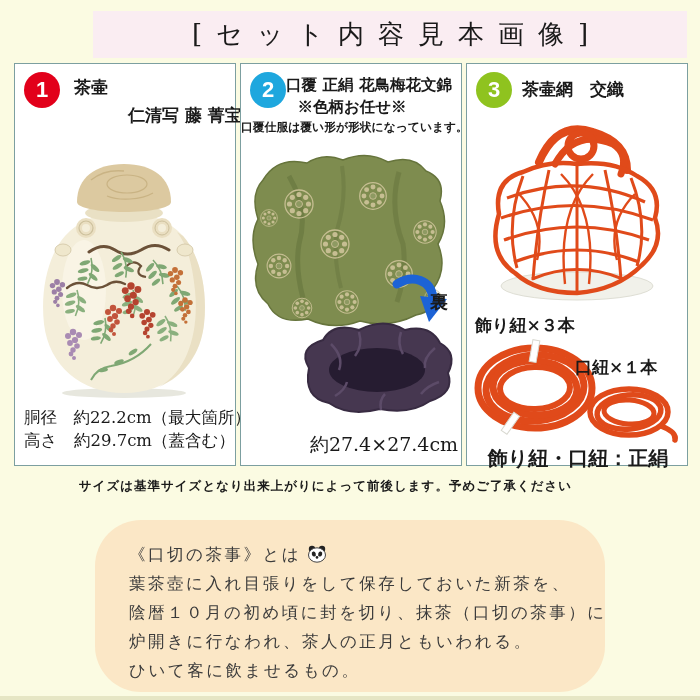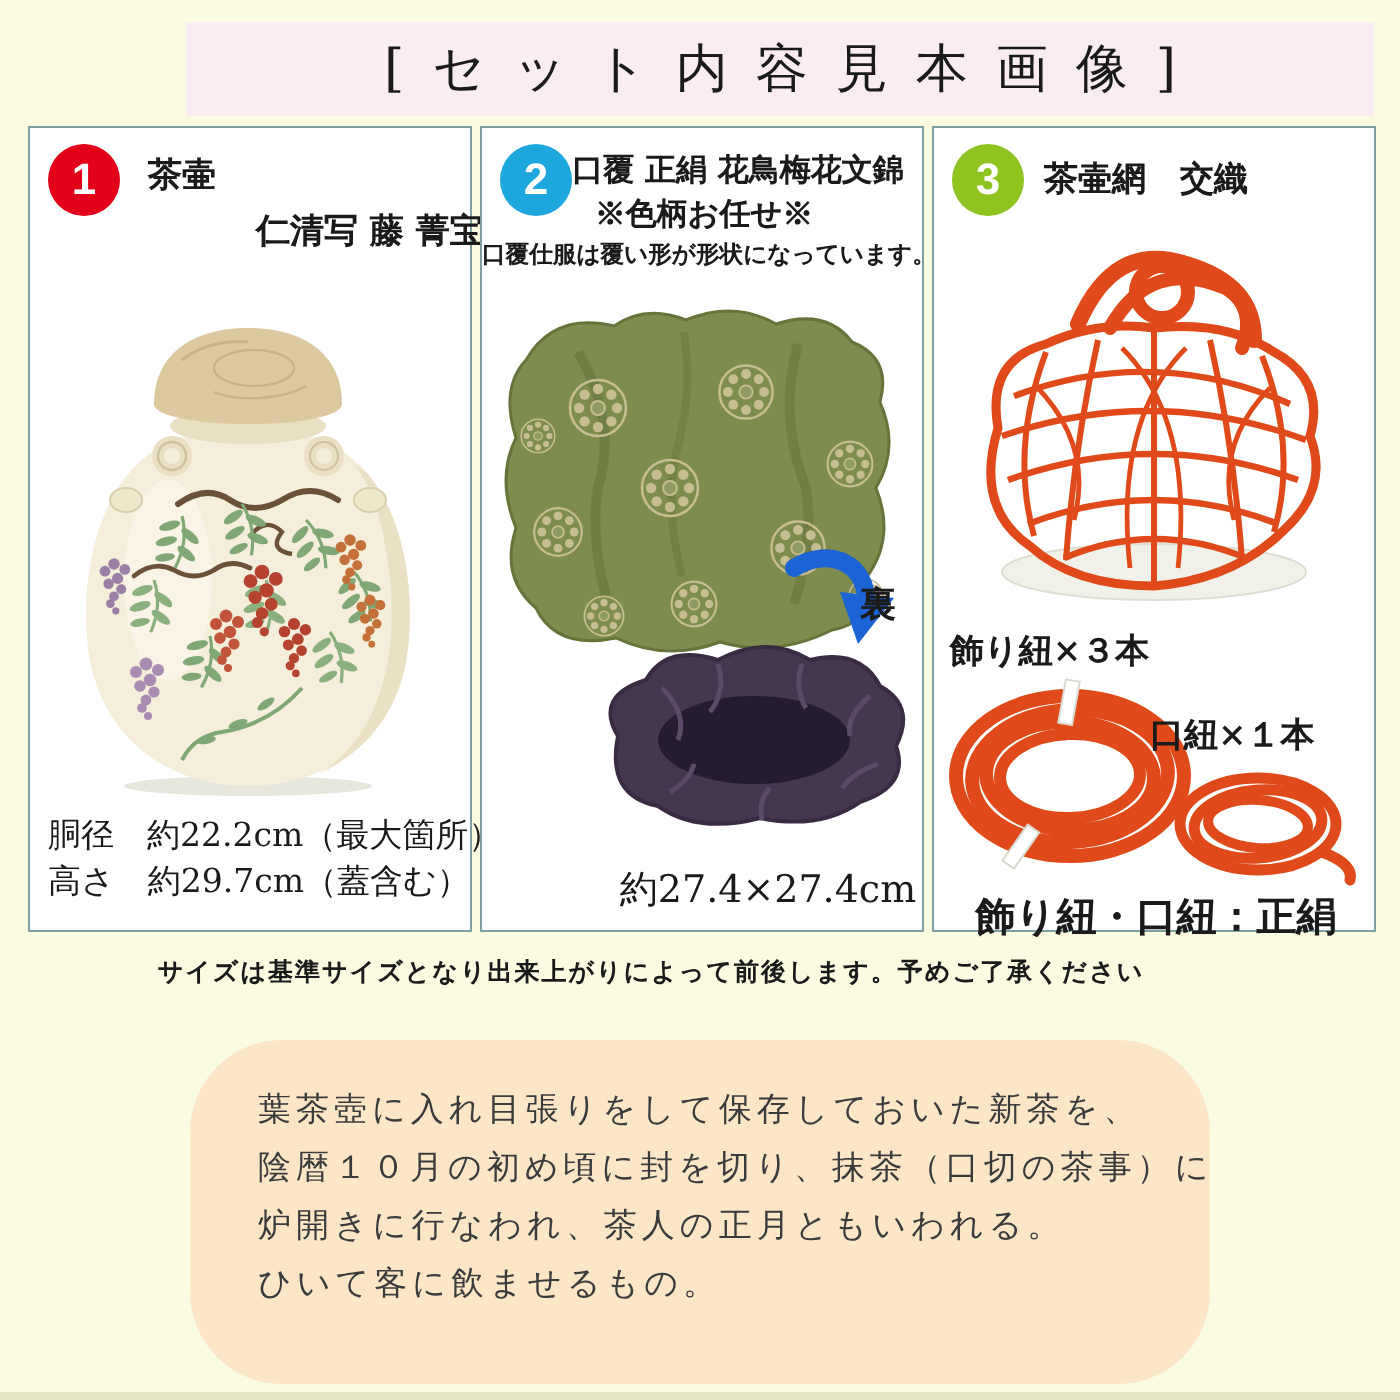--- a/index.html
+++ b/index.html
@@ -257,20 +257,28 @@
         <path d="M76,44 Q92,50 90,58" stroke-width="5.5" stroke-linecap="round"></path>
       </g>
     </svg>
 
     <div class="p3-material jp-bold">飾り紐・口紐：正絹</div>
   </div>
 
   <div class="caption jp-bold">サイズは基準サイズとなり出来上がりによって前後します。予めご了承ください</div>
 
   <div class="info-box">
+    <div class="info-line"><span>《口切の茶事》とは</span><svg class="panda" width="20" height="18" viewBox="0 0 20 18">
+          <circle cx="5" cy="4" r="3.2" fill="#222"></circle>
+          <circle cx="15" cy="4" r="3.2" fill="#222"></circle>
+          <ellipse cx="10" cy="10" rx="8.5" ry="7.2" fill="#fff" stroke="#444" stroke-width="1"></ellipse>
+          <ellipse cx="6.8" cy="9" rx="2" ry="2.6" fill="#222" transform="rotate(-15 6.8 9)"></ellipse>
+          <ellipse cx="13.2" cy="9" rx="2" ry="2.6" fill="#222" transform="rotate(15 13.2 9)"></ellipse>
+          <circle cx="10" cy="12.4" r="1.3" fill="#222"></circle>
+        </svg></div>
     <div class="info-line">葉茶壺に入れ目張りをして保存しておいた新茶を、</div>
     <div class="info-line">陰暦１０月の初め頃に封を切り、抹茶（口切の茶事）に</div>
     <div class="info-line">炉開きに行なわれ、茶人の正月ともいわれる。</div>
     <div class="info-line">ひいて客に飲ませるもの。</div>
   </div>
 
   <div class="bottom-edge"></div>
 </div>
 
 </body></html>

